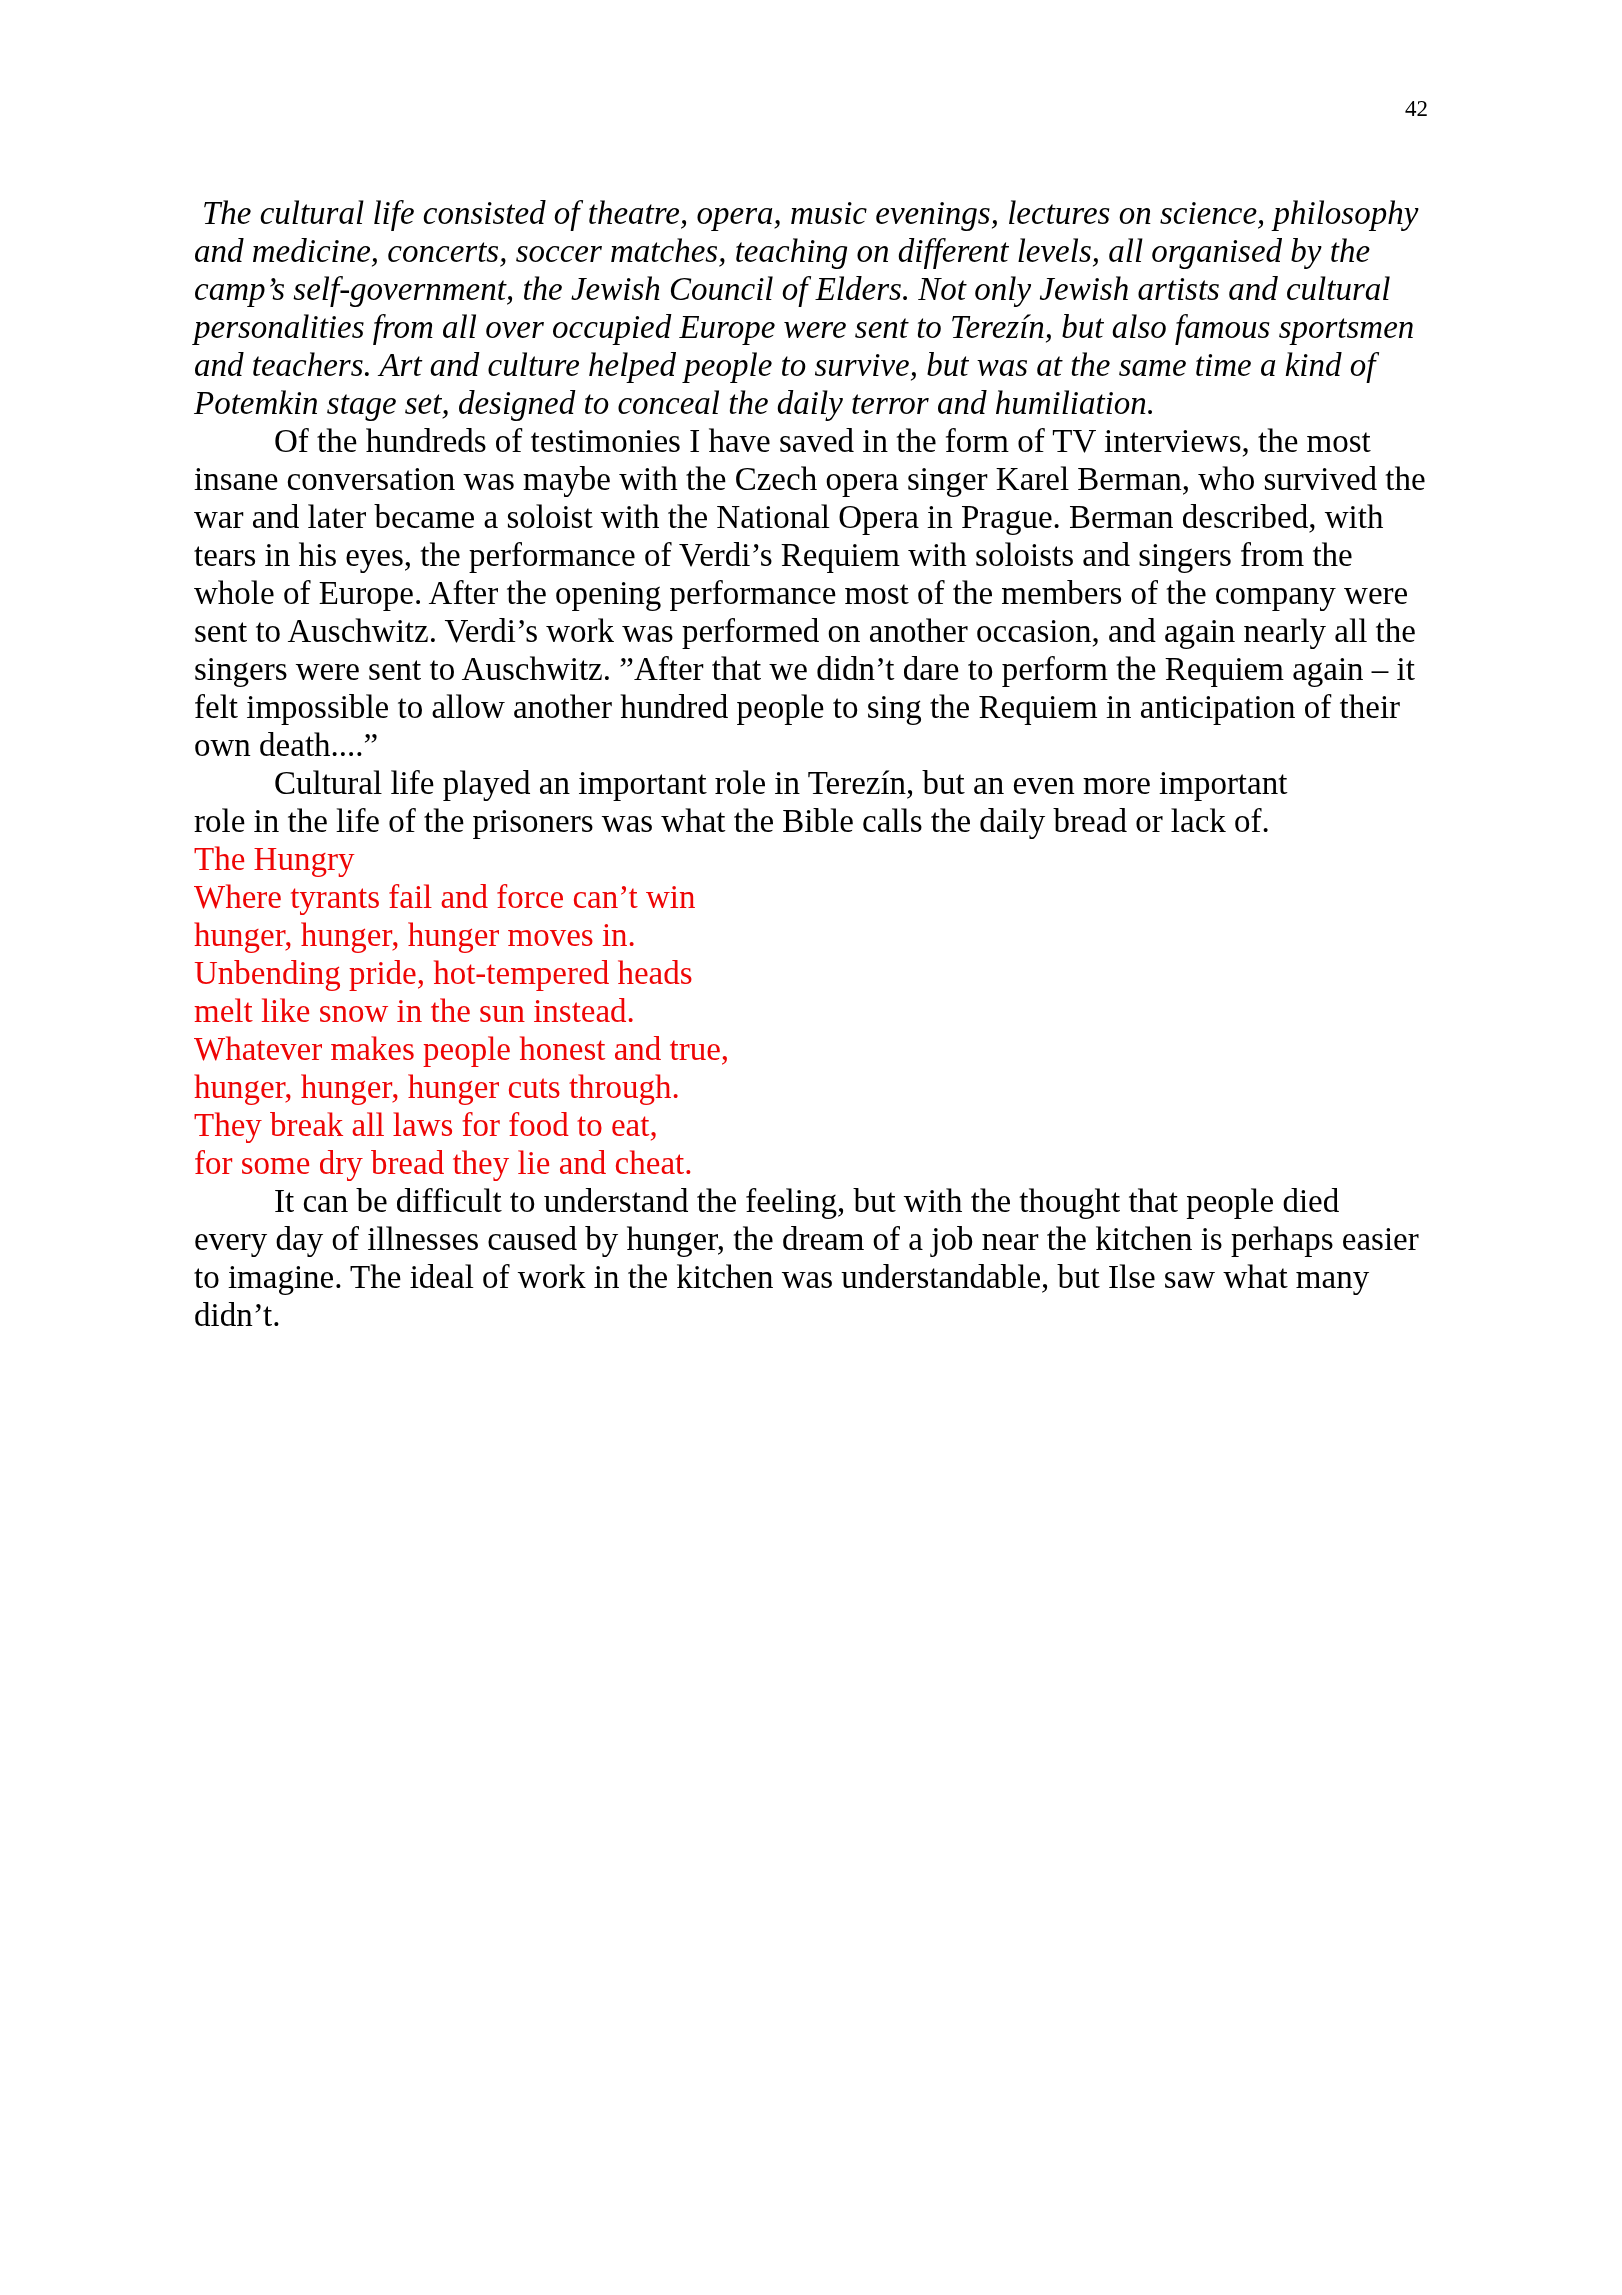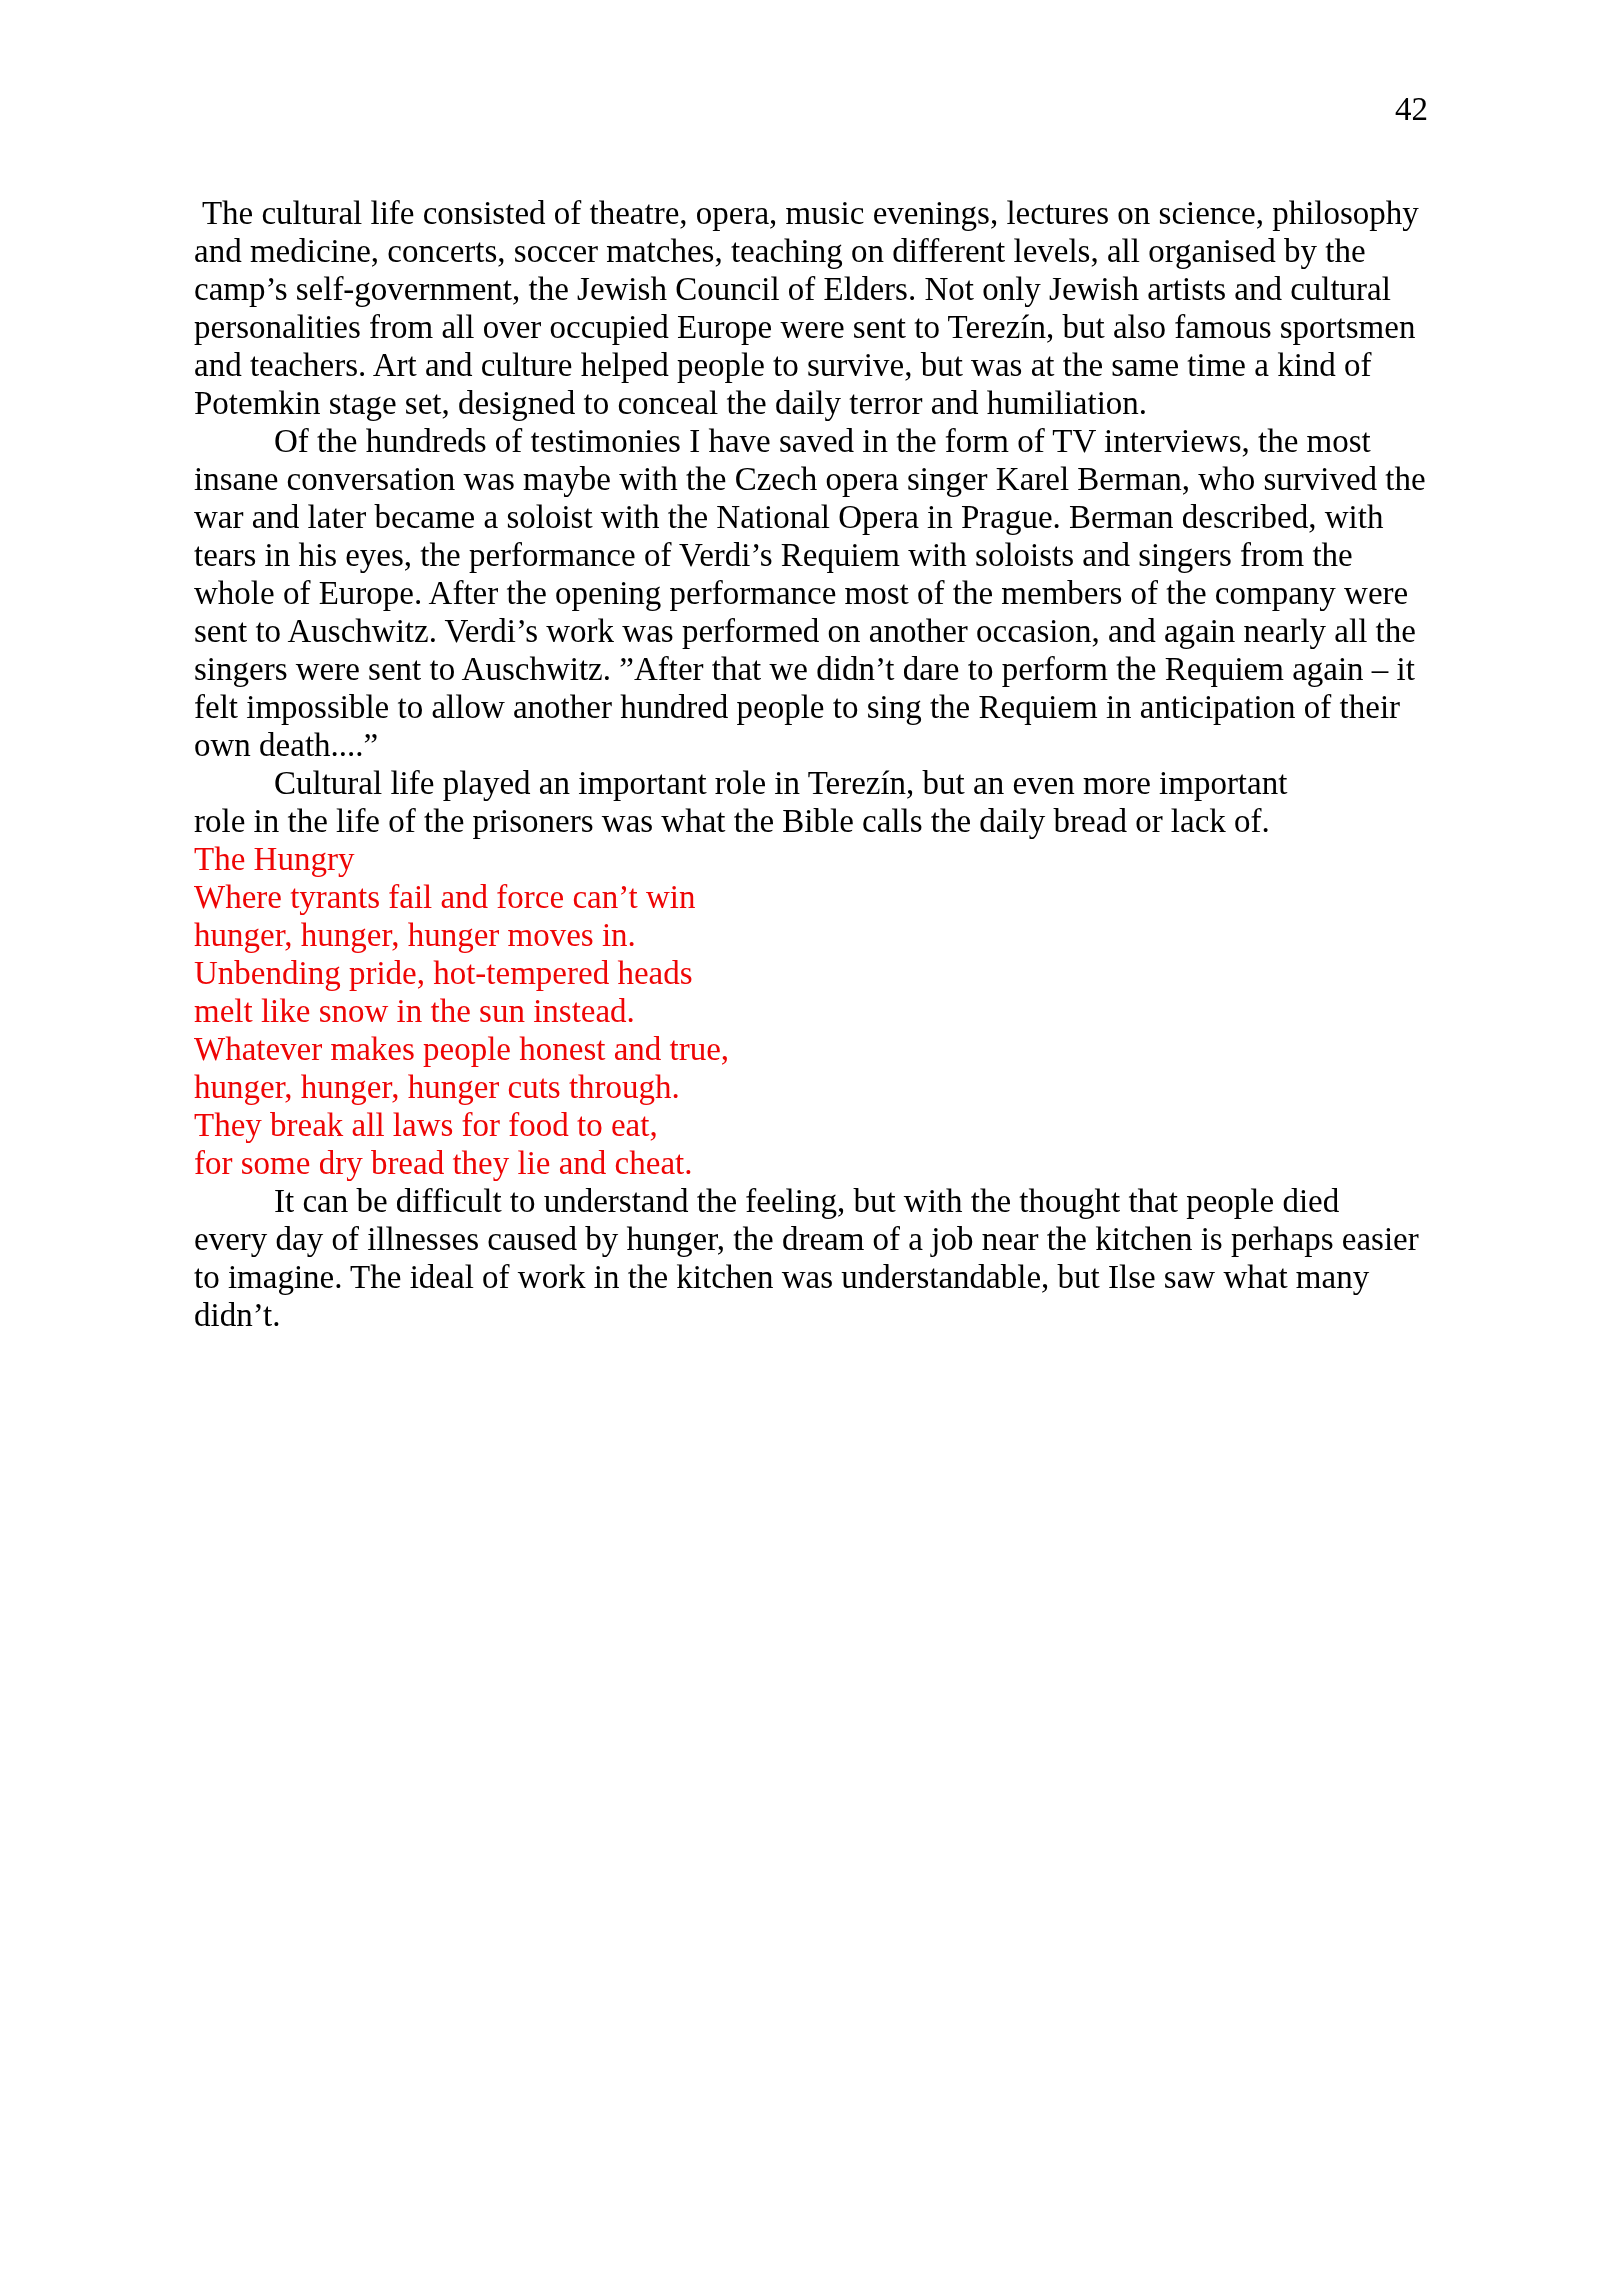--- a/index.html
+++ b/index.html
@@ -13,38 +13,38 @@
     color: #000000;
   }
   .page {
     position: absolute;
     inset: 0;
   }
   .page-number {
     position: absolute;
     top: 90px;
     right: 194px;
-    font-size: 33px;
+    font-size: 23px;
     line-height: 38px;
     text-align: center;
   }
   .content {
     position: absolute;
     left: 194px;
     top: 194px;
     width: 1374px;
   }
   .para, .stanza, .poem-title {
     font-size: 33px;
     line-height: 38px;
     white-space: pre-line;   
     margin: 0;
   }
   .indent { text-indent: 80px; }      
-  .space-indent { text-indent: 7.9px; } 
+  .space-indent { text-indent: 7.9px; font-style: italic; } 
   .gap-above { }   
   .poem-red { color: var(--poem-color, #ee0505); }
 </style>
 </head>
 <body style="background: rgb(255, 255, 255); color: rgb(0, 0, 0); --poem-color: #ee0505;">
 
 <div class="page">
 
   <div class="page-number">42</div>
 

